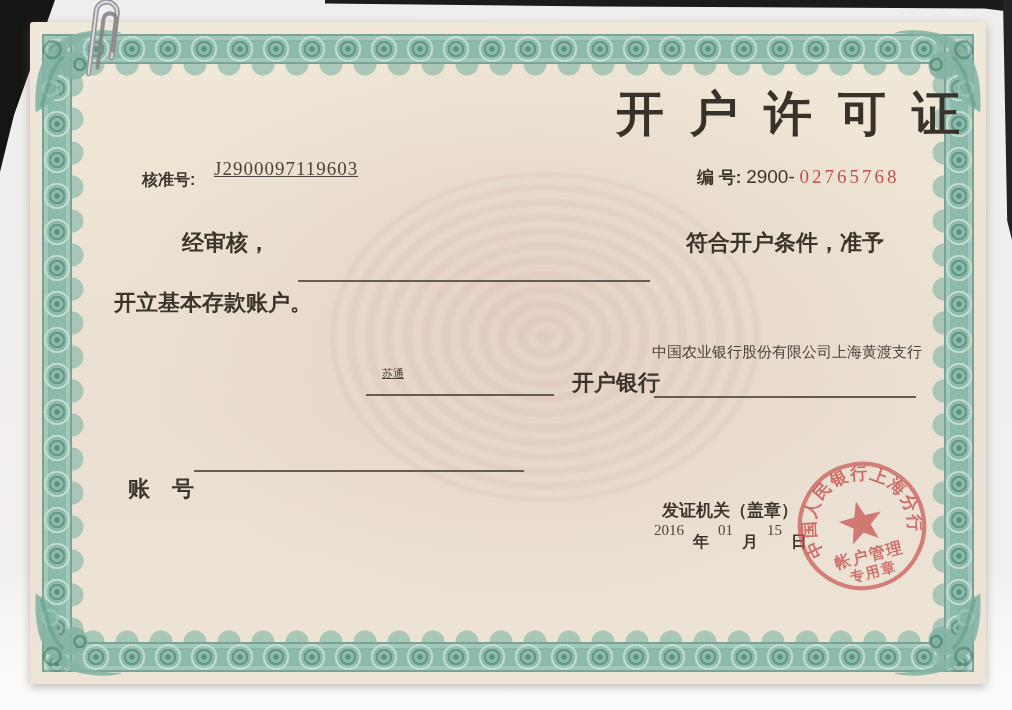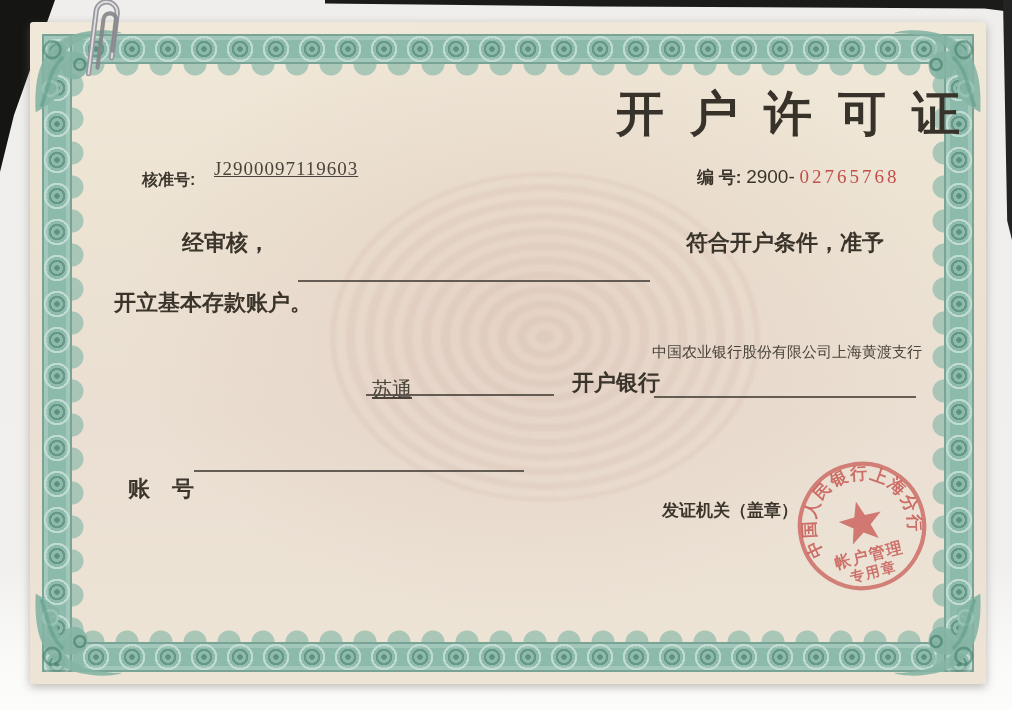--- a/index.html
+++ b/index.html
@@ -66,21 +66,21 @@
   .approval-label{left:112px;top:148px;font-size:16px;}
   .approval-num{left:184px;top:136px;font-size:19px;letter-spacing:1px;}
   .serial{left:667px;top:144px;font-size:17px;}
   .serial .pre{font-size:19px;color:#3b352c;}
   .serial .red{font-family:"Liberation Serif","DejaVu Serif",serif;font-size:19px;letter-spacing:3px;color:#c2504b;}
   .line1-pre{left:152px;top:206px;}
   .company{left:286px;top:214px;font-size:17px;color:#564e44;}
   .line1-post{left:636px;top:206px;margin-left:20px;}
   .line2{left:84px;top:266px;}
   .rep-label{left:88px;top:344px;font-size:22px;}
-  .rep-name{left:342px;top:344px;font-size:20px;margin-top:10px;}
+  .rep-name{left:352px;top:344px;font-size:11px;}
   .bank-label{left:542px;top:346px;font-size:22px;}
   .bank-name{left:622px;top:320px;font-size:15px;color:#4a443c;white-space:normal;width:272px;line-height:21px;font-family:"Liberation Serif","DejaVu Serif",serif;}
   .acct-label{left:98px;top:452px;font-size:22px;}
   .acct-num{left:178px;top:412px;font-size:19px;letter-spacing:1.5px;}
   .issuer{left:632px;top:477px;font-size:17px;}
   .dateline{left:624px;top:500px;display:flex;align-items:flex-start;gap:9px;}
   .dateline .num{font-family:"Liberation Serif","DejaVu Serif",serif;font-size:15px;color:#4a443c;position:relative;top:0;}
   .dateline .unit{font-weight:bold;font-size:16px;color:#3b352c;position:relative;top:10px;}
   .seal{position:absolute;left:748px;top:420px;width:168px;height:168px;
     transform:rotate(-14deg);opacity:.92;}
@@ -151,20 +151,28 @@
   <div class="uline" style="left:336px;top:372px;width:188px;"></div>
 
   <div class="abs lbl bank-label">开户银行</div>
   <div class="abs bank-name">中国农业银行股份有限公司上海黄渡支行</div>
   <div class="uline" style="left:624px;top:374px;width:262px;"></div>
 
   <div class="abs lbl acct-label">账　号</div>
   <div class="uline" style="left:164px;top:448px;width:330px;"></div>
 
   <div class="abs lbl issuer">发证机关（盖章）</div>
+  <div class="abs dateline">
+    <span class="num">2016</span>
+    <span class="unit">年</span>
+    <span class="num">01</span>
+    <span class="unit">月</span>
+    <span class="num">15</span>
+    <span class="unit">日</span>
+  </div>
 
   <svg class="seal" viewBox="0 0 200 200">
     <defs>
       <path id="sealArc" d="M49.3,123.7 A56,56 0 1 1 150.7,123.7" fill="none"></path>
     </defs>
     <circle cx="100" cy="100" r="74" fill="none" stroke="#c5534e" stroke-width="5" opacity="0.75"></circle>
     <text font-size="20" fill="#c5534e" opacity="0.88" letter-spacing="2" font-family="'Liberation Serif','DejaVu Serif',serif" font-weight="bold" text-anchor="middle">
       <textPath href="#sealArc" startOffset="50%">中国人民银行上海分行</textPath>
     </text>
     <path d="M100,70 L106.5,88.1 L125.7,88.7 L110.5,100.4 L115.9,118.8 L100,108 L84.1,118.8 L89.5,100.4 L74.3,88.7 L93.5,88.1 Z" fill="#c5534e" opacity="0.8"></path>

